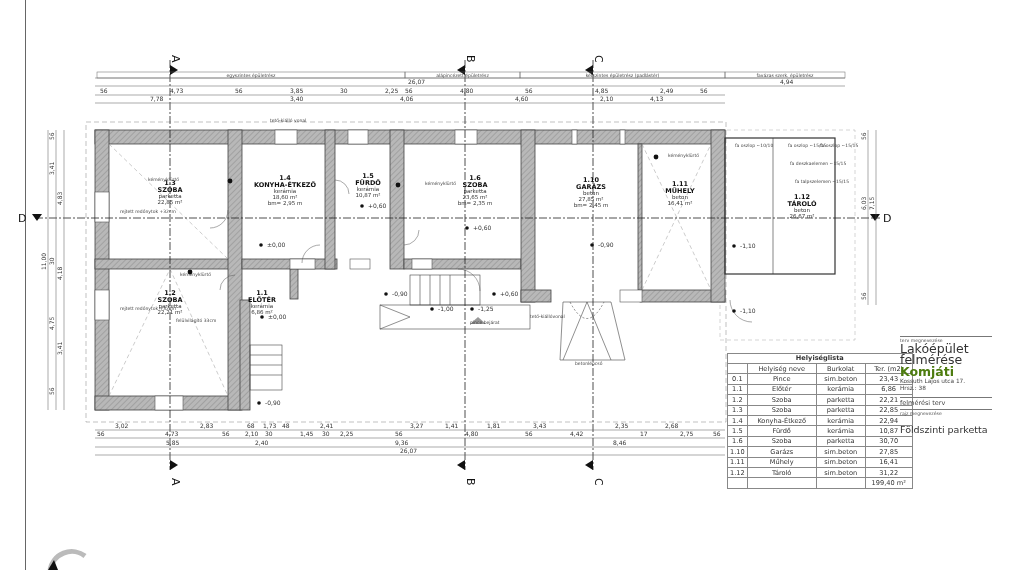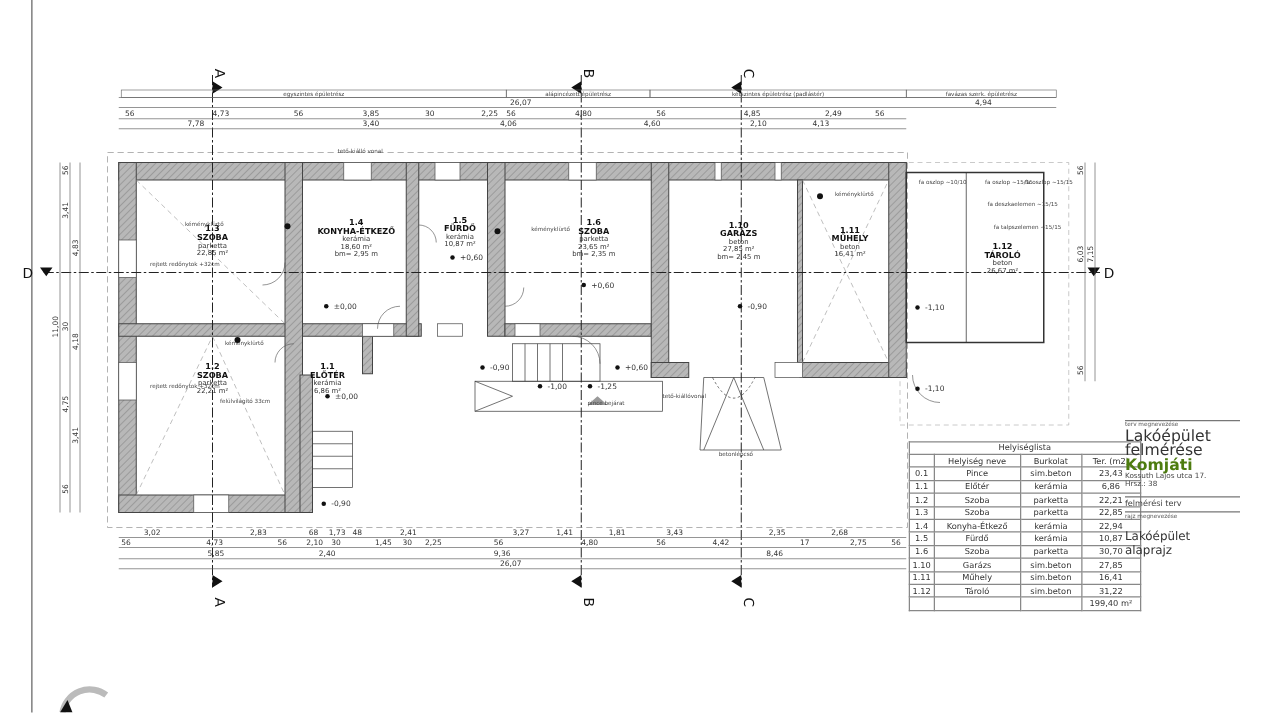--- a/index.html
+++ b/index.html
@@ -10,21 +10,21 @@
   .dim { font-size:6px; fill:#333; }
   .rn { font-size:6.5px; font-weight:bold; fill:#111; }
   .rs { font-size:5.5px; fill:#333; }
   .tiny { font-size:4.5px; fill:#444; }
   .sect { font-size:11px; fill:#111; }
   
   #room-table { position:absolute; left:727px; top:353px; border-collapse:collapse;
                 font-size:6.6px; color:#333; font-family:"DejaVu Sans", sans-serif; }
   #room-table td, #room-table th { border:0.6px solid #888; padding:0 2px; height:9.4px;
                 font-weight:normal; text-align:center; white-space:nowrap; }
-  #room-table caption { border:0.6px solid #888; border-bottom:none; font-size:6.6px; text-align:center; height:9px; }
+  #room-table caption { border:0.6px solid #888; border-bottom:none; font-size:6.6px; text-align:center; height:9px;font-weight:bold; }
   #room-table .c0 { width:12px; } #room-table .c1 { width:64px;margin-left:28px; }
   #room-table .c2 { width:44px; } #room-table .c3 { width:42px;margin-left:13px; }
   
   #title-block { position:absolute; left:900px; top:334px; width:90px; color:#333; }
   #title-block .small { font-size:4.6px; color:#555; }
   #title-block .big { font-size:12.5px; line-height:11px; color:#333; }
   #title-block .bold { font-size:12.5px; font-weight:bold; color:#4d7c0f; line-height:13px; }
   #title-block .addr { font-size:5.8px; line-height:6.5px; color:#444; }
   #title-block .rule { border-top:0.8px solid #777; margin:2px 0 1px 0; width:92px; }
   #title-block .mid { font-size:6.5px; color:#444; }
@@ -435,19 +435,19 @@
   <div class="small">terv megnevezése</div>
   <div class="big">Lakóépület</div>
   <div class="big">felmérése</div>
   <div class="bold">Komjáti</div>
   <div class="addr">Kossuth Lajos utca 17.</div>
   <div class="addr">Hrsz.: 38</div>
   <div class="rule" style="margin-top:6px"></div>
   <div class="mid">felmérési terv</div>
   <div class="rule"></div>
   <div class="small">rajz megnevezése</div>
-  <div class="plan">Lakóépület alaprajz</div>
+  <div class="plan">Földszinti parketta</div>
 </div>
 
 <svg style="position:absolute;left:40px;top:548px" width="60" height="22">
   <path d="M10,22 A22,22 0 0 1 45,8" stroke="#bbb" stroke-width="5" fill="none"></path>
   <polygon points="8,22 14,12 18,22" fill="#111"></polygon>
 </svg>
 
 </body></html>

